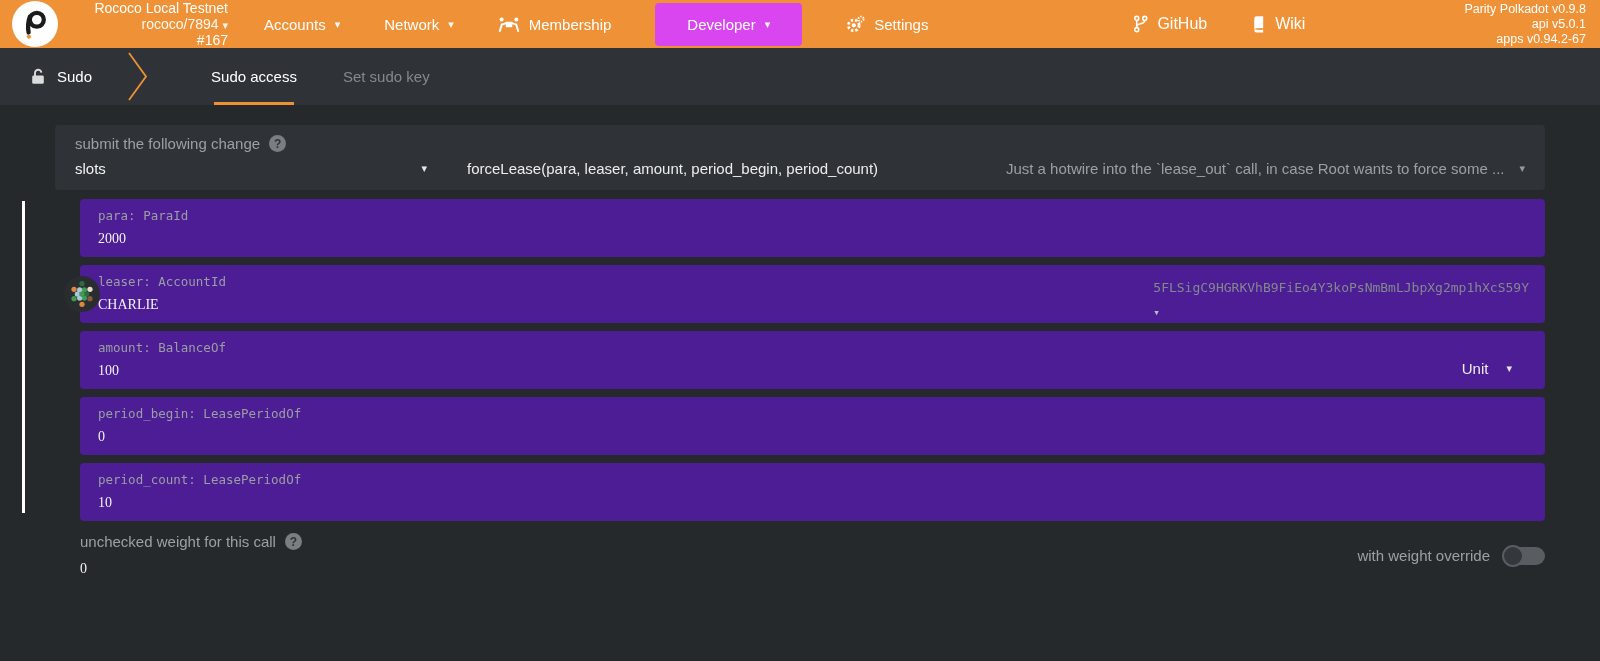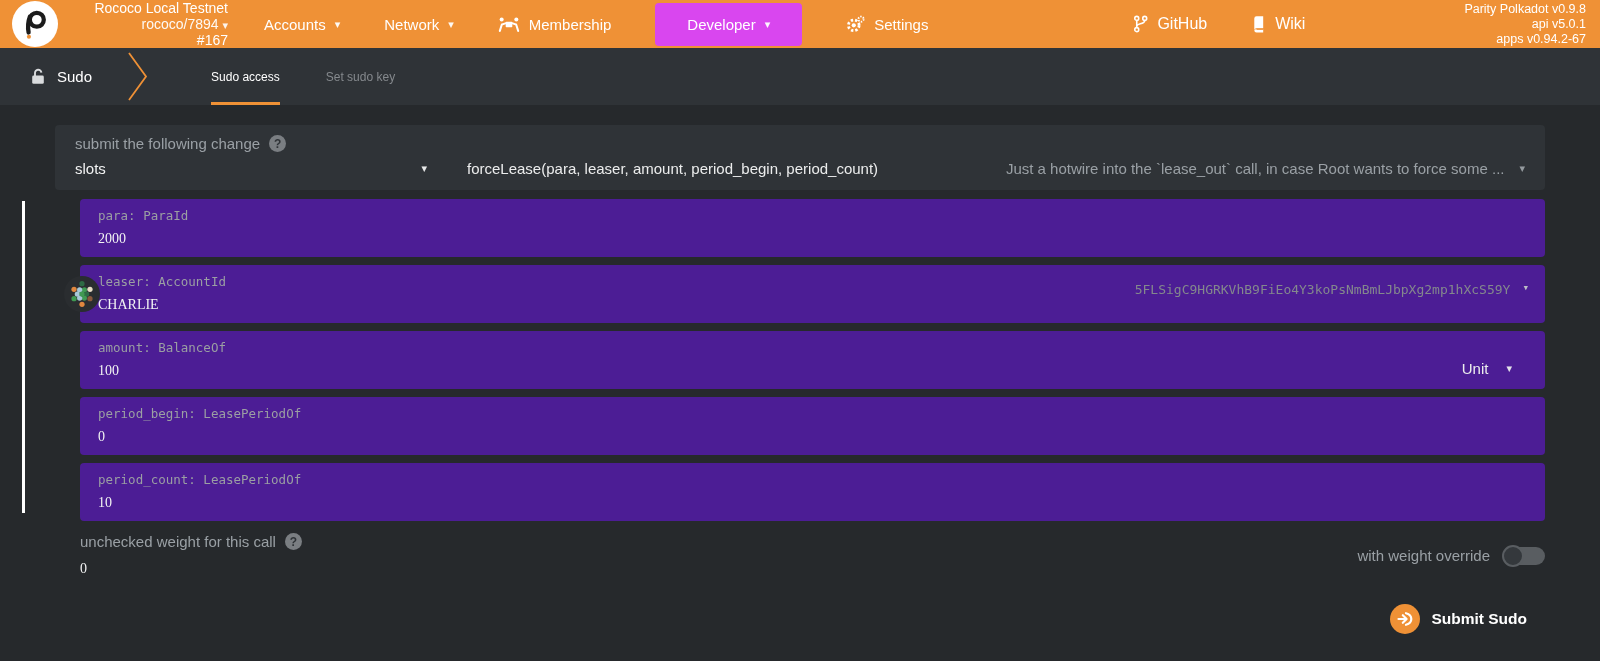--- a/index.html
+++ b/index.html
@@ -18,21 +18,21 @@
   .nav-item.active { background:#d946ef; padding:13px 32px; border-radius:4px; }
   .caret { font-size:11px; line-height:1; opacity:.95; }
   .right-group { margin-left:auto; display:flex; align-items:center; gap:44px; }
   .versions { margin-left:115px; margin-right:14px; text-align:right; font-size:12.5px; line-height:15px; font-weight:300; }
 
   
   .tabbar { height:57px; background:#2f3337; display:flex; align-items:stretch; padding-left:30px; }
   .menu-current { display:flex; align-items:center; gap:11px; font-size:15px; color:#fff; }
   .chevron-sep { margin-left:34px; display:flex; align-items:center; }
   .tabs { display:flex; margin-left:38px; }
-  .tab { display:flex; align-items:center; padding:4px 23px; font-size:12px; color:#85898d; position:relative; cursor:pointer;text-align:right; }
+  .tab { display:flex; align-items:center; padding:4px 23px; font-size:15px; color:#85898d; position:relative; cursor:pointer;text-align:right; }
   .tab.active { color:#fff; }
   .tab.active::after { content:''; position:absolute; left:20%; right:20%; bottom:0; height:3px; background:#ef9136; }
 
   
   .content { padding:20px 55px 0; position:relative; }
   .panel1 { background:#2f3337; border-radius:4px; padding:10px 20px 13px; }
   .sec-label { color:#9aa0a5; font-size:15px; display:flex; align-items:center; gap:9px; }
   .help-badge { width:17px; height:17px; border-radius:50%; background:#7a7e82; color:#2f3337;
                 font-size:12px; font-weight:bold; display:inline-flex; align-items:center; justify-content:center; cursor:pointer; }
   .extrinsic-row { display:flex; align-items:center; margin-top:8px; font-size:15px; }
@@ -41,22 +41,22 @@
   .method-help { margin-left:auto; color:#9aa0a5; display:flex; align-items:center; gap:15px; cursor:pointer; }
 
   .params { margin:9px 0 0 25px; position:relative; }
   .params::before { content:''; position:absolute; left:-58px; top:2px; bottom:8px; width:3px; background:#fff; }
   .field { background:#4c1d95; border-radius:4px; padding:9px 18px; margin-bottom:8px; position:relative; }
   .flabel { font-family:"DejaVu Sans Mono", monospace; font-size:12.5px; color:#9b9fa3; line-height:16px; }
   .fvalue { font-size:14px; color:#f2f3f3; line-height:19px; margin-top:5px;font-family:Liberation Serif, serif; }
   .identicon-wrap { position:absolute; left:-16px; top:50%; transform:translateY(-50%);
                     width:36px; height:36px; border-radius:50%; background:#2a2d30;
                     display:flex; align-items:center; justify-content:center; cursor:pointer; }
-  .addr-right { position:absolute; right:16px; bottom:26px; display:flex; gap:12px;
-                font-family:"DejaVu Sans Mono", monospace; font-size:13px; color:#84888d; cursor:pointer; }
+  .addr-right { position:absolute; right:16px; bottom:5px; display:flex; gap:12px;
+                font-family:"DejaVu Sans Mono", monospace; font-size:13px; color:#84888d; cursor:pointer;flex-direction:column; }
   .addr-right .caret { color:#c3c6c8; }
   .unit-right { position:absolute; right:33px; bottom:12px; display:flex; align-items:center; gap:18px;
                 font-size:15px; color:#eceded; cursor:pointer; }
 
   .weight-row { display:flex; align-items:center; margin:12px 0 0 25px; }
   .weight-left .fvalue { margin-top:9px; }
   .weight-right { margin-left:auto; display:flex; align-items:center; gap:13px; color:#9aa0a5; font-size:15px; }
   .toggle { width:42px; height:18px; border-radius:10px; background:#595d61; position:relative; cursor:pointer; flex:0 0 auto; }
   .toggle .knob { position:absolute; left:-1px; top:-2px; width:22px; height:22px; border-radius:50%;
                   background:#34383c; border:2px solid #595d61; }
@@ -248,26 +248,15 @@
         <div class="fvalue">0</div>
       </div>
       <div class="weight-right">
         <span>with weight override</span>
         <div class="toggle">
           <div class="knob"></div>
         </div>
       </div>
     </div>
 
-    <div class="submit-row">
-      <div class="submit-btn">
-        <span class="icon-circle">
-          <svg width="16" height="16" viewBox="0 0 16 16">
-            <path d="M1.5 8 h7.5 M5.8 4.2 L9.6 8 L5.8 11.8" fill="none" stroke="#fff" stroke-width="2.2" stroke-linecap="round" stroke-linejoin="round"></path>
-            <path d="M9 2.2 c3.4 0.9 5.3 3 5.3 5.8 s-1.9 4.9 -5.3 5.8" fill="none" stroke="#fff" stroke-width="2.2" stroke-linecap="round"></path>
-          </svg>
-        </span>
-        <span class="btn-label">Submit Sudo</span>
-      </div>
-    </div>
 
   </main>
 </div>
 
 </body></html>

